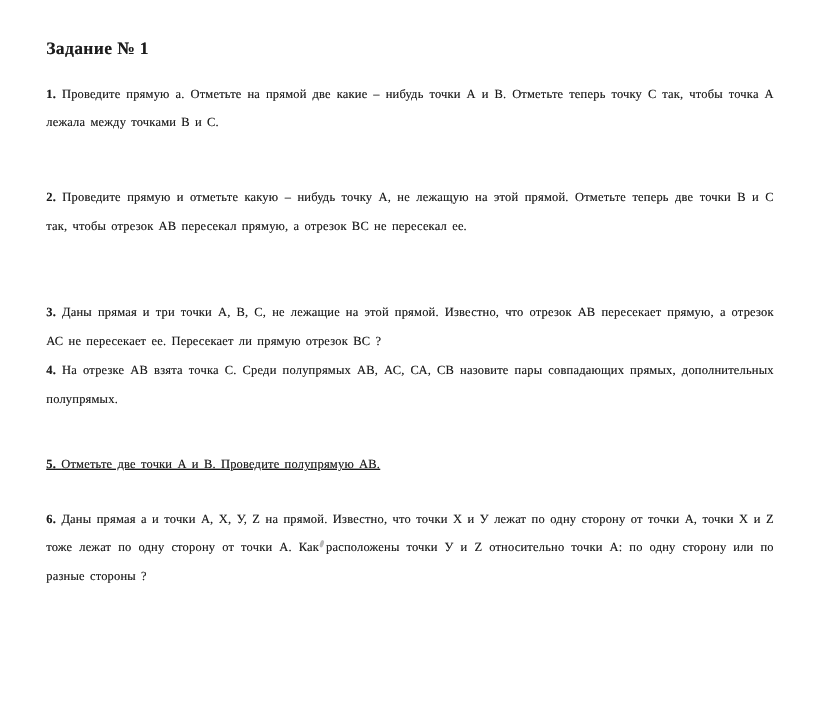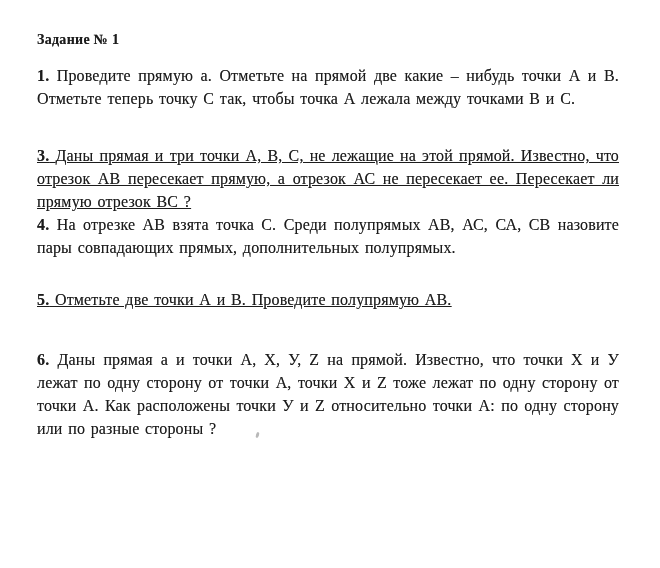--- a/index.html
+++ b/index.html
@@ -24,37 +24,37 @@
   }
   .doc-title {
     font-weight: bold;
     font-size: 14px;
     line-height: 18px;
     letter-spacing: 0.3px;
     text-shadow: 0 0 0.5px rgba(20,20,20,0.55);
   }
   .task {
     margin: 0;
-    font-size: 16px;
+    font-size: 10px;
     line-height: 23px;
     text-align: justify;
     text-align-last: left;
     word-spacing: 1.5px;
     letter-spacing: 0.15px;
     text-shadow: 0 0 0.5px rgba(20,20,20,0.5);
   }
   .task .num {
     font-weight: bold;
   }
   .t1 { margin-top: 15px; }
   .t2 { margin-top: 37px; }
-  .t3 { margin-top: 34px; text-decoration: underline; }
+  .t3 { margin-top: 46px; }
   .t4 { }
   .t5 { margin-top: 29px; text-decoration: underline; }
-  .t6 { margin-top: 37px; }
+  .t6 { margin-top: 21px; }
   .artifact {
     position: absolute;
     left: 256px;
     top: 432px;
     width: 3px;
     height: 6px;
     background: #8a8a8a;
     opacity: 0.6;
     border-radius: 50%;
     transform: rotate(18deg);
@@ -62,20 +62,21 @@
 </style>
 </head>
 <body>
 
 <div class="page">
 
   <div class="doc-title">Задание № 1</div>
 
   <p class="task t1"><b class="num">1.</b> <span>Проведите прямую а. Отметьте на прямой две какие – нибудь точки А и В. Отметьте теперь точку С так, чтобы точка А лежала между точками В и С.</span></p>
 
+  <p class="task t2"><b class="num">2.</b> <span>Проведите прямую и отметьте какую – нибудь точку А, не лежащую на этой прямой. Отметьте теперь две точки В и С так, чтобы отрезок АВ пересекал прямую, а отрезок ВС не пересекал ее.</span></p>
 
   <p class="task t3"><b class="num">3.</b> <span>Даны прямая и три точки А, В, С, не лежащие на этой прямой. Известно, что отрезок АВ пересекает прямую, а отрезок АС не пересекает ее. Пересекает ли прямую отрезок ВС ?</span></p>
 
   <p class="task t4"><b class="num">4.</b> <span>На отрезке АВ взята точка С. Среди полупрямых АВ, АС, СА, СВ назовите пары совпадающих прямых, дополнительных полупрямых.</span></p>
 
   <p class="task t5"><b class="num">5.</b> <span>Отметьте две точки А и В. Проведите полупрямую АВ.</span></p>
 
   <p class="task t6"><b class="num">6.</b> <span>Даны прямая а и точки А, Х, У, Z на прямой. Известно, что точки Х и У лежат по одну сторону от точки А, точки Х и Z тоже лежат по одну сторону от точки А. Как расположены точки У и Z относительно точки А: по одну сторону или по разные стороны ?</span></p>
 
   <div class="artifact"></div>

